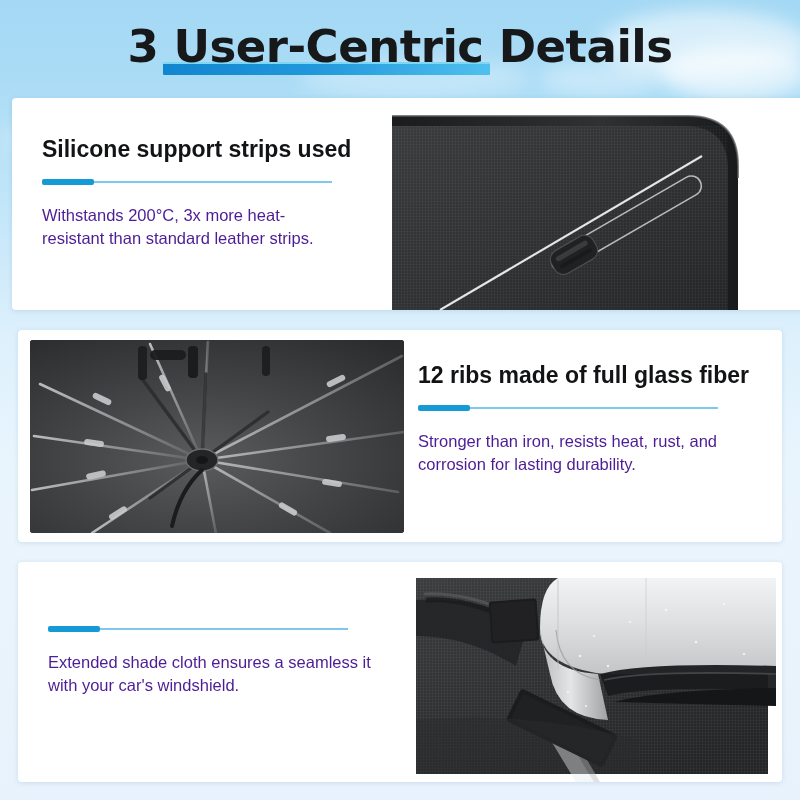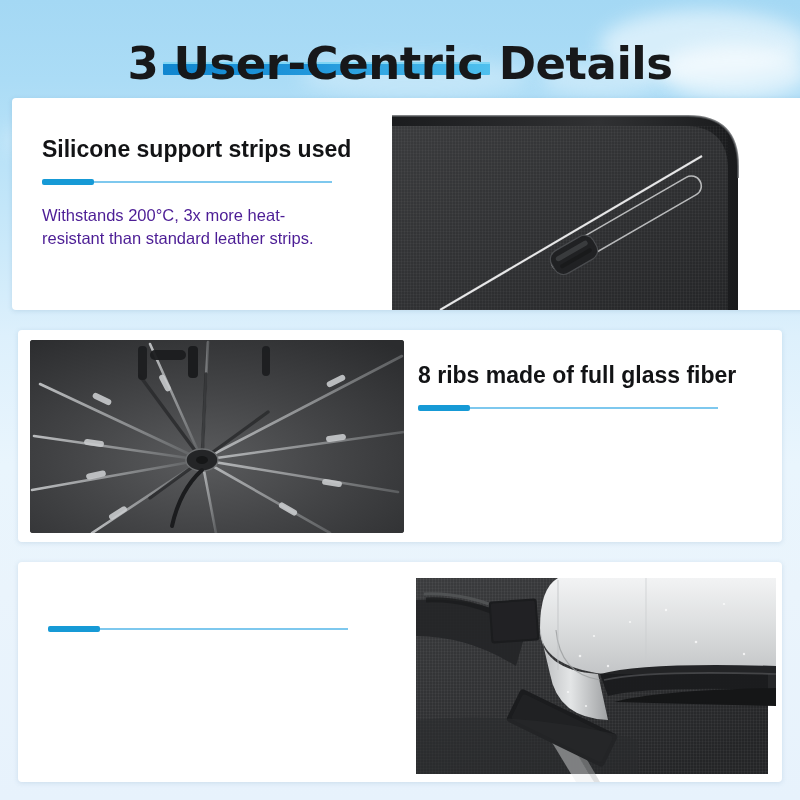--- a/index.html
+++ b/index.html
@@ -18,21 +18,21 @@
   .c3{left:540px;top:62px;width:120px;height:34px;opacity:.35;}
   .c4{left:300px;top:58px;width:230px;height:40px;opacity:.28;}
   .c5{left:700px;top:150px;width:150px;height:60px;opacity:.5;}
   .c6{left:0px;top:120px;width:120px;height:40px;opacity:.2;}
 
   
   .title-wrap{position:absolute;left:0;top:14px;width:800px;height:66px;}
   .title-bar{position:absolute;left:163px;top:48px;width:327px;height:11px;
     background:linear-gradient(90deg,#1186cf 0%,#2197db 45%,#4fc0ee 100%);
     border-top:2px solid #7fd6f5;border-radius:1px;}
-  .title{position:absolute;left:0;top:17px;width:800px;text-align:center;
+  .title{position:absolute;left:0;top:0;width:800px;text-align:center;
     font-size:45px;font-weight:bold;color:#17181a;letter-spacing:-0.5px;
     font-family:"DejaVu Sans","Liberation Sans",sans-serif;
     line-height:66px;white-space:nowrap;}
 
   
   .card{position:absolute;background:#ffffff;border-radius:4px;
     box-shadow:0 1px 5px rgba(70,120,160,.18);overflow:hidden;}
   #card1{left:12px;top:98px;width:764px;height:212px;padding-left:32px;}
   #card2{left:18px;top:330px;width:764px;height:212px;}
   #card3{left:18px;top:562px;width:764px;height:220px;}
@@ -165,34 +165,36 @@
           <rect x="108" y="6" width="9" height="34" rx="4" fill="#1d1e20"></rect>
           <rect x="158" y="6" width="10" height="32" rx="4" fill="#1a1b1d"></rect>
           <rect x="120" y="10" width="36" height="10" rx="5" fill="#1c1d1f"></rect>
           <rect x="232" y="6" width="8" height="30" rx="4" fill="#1d1e20"></rect>
         </g>
         <path d="M172 130 Q150 150 142 186" stroke="#1b1c1e" stroke-width="4" fill="none" stroke-linecap="round"></path>
       </svg>
     </div>
 
     <div class="txt" style="left:400px;top:32px;width:370px;">
-      <div class="head">8 ribs made of full glass fiber</div>
+      <div class="head">12 ribs made of full glass fiber</div>
       <div class="divider" style="width:300px;">
         <div class="thick"></div>
         <div class="thin" style="width:248px;"></div>
       </div>
+      <div class="body-txt" style="width:320px;">Stronger than iron, resists heat, rust, and corrosion for lasting durability.</div>
     </div>
   </div>
 
   <div class="card" id="card3">
     <div class="txt" style="left:30px;top:48px;width:380px;">
       <div class="divider" style="width:300px;">
         <div class="thick"></div>
         <div class="thin" style="width:248px;"></div>
       </div>
+      <div class="body-txt" style="width:330px;">Extended shade cloth ensures a seamless it with your car's windshield.</div>
     </div>
 
     <div class="photo" style="left:390px;top:8px;width:368px;height:212px;background:#ffffff;">
       <svg width="368" height="212" viewBox="0 0 368 212">
         <defs>
           <linearGradient id="cloth3" x1="0" y1="0" x2="0.7" y2="1">
             <stop offset="0%" stop-color="#3b3c3e"></stop>
             <stop offset="60%" stop-color="#2e2f31"></stop>
             <stop offset="100%" stop-color="#242527"></stop>
           </linearGradient>

